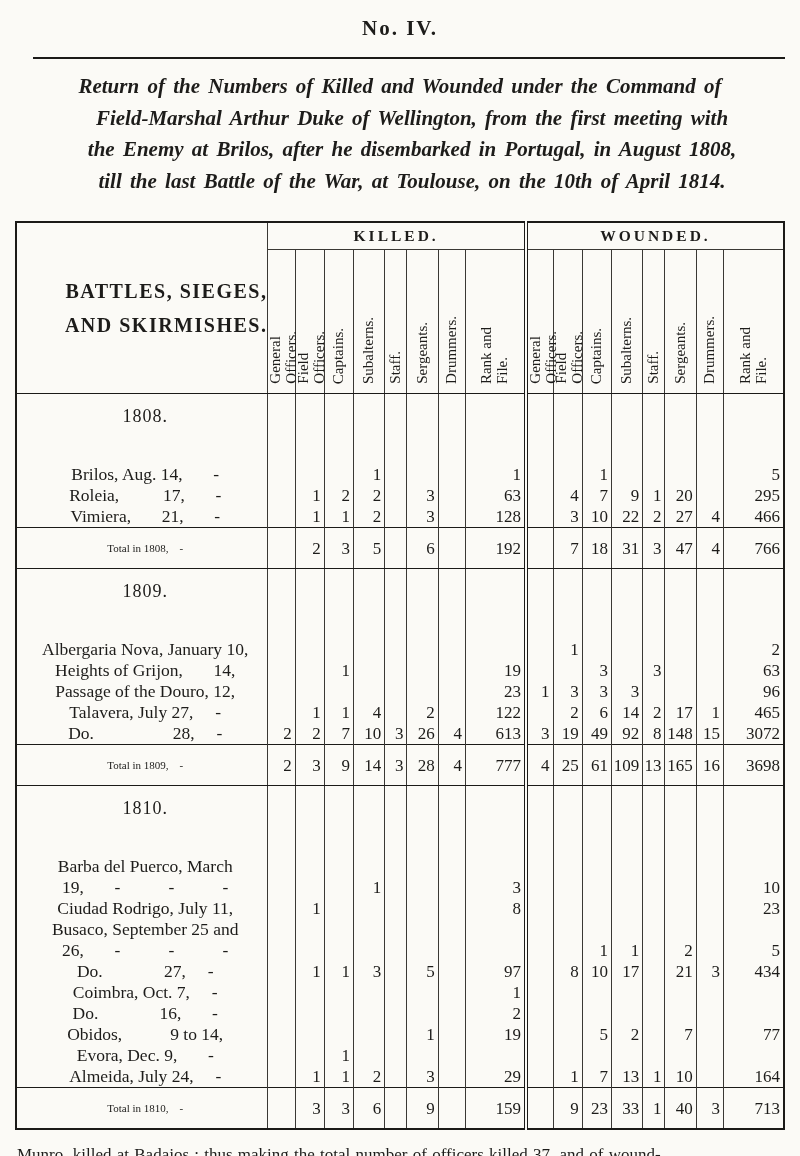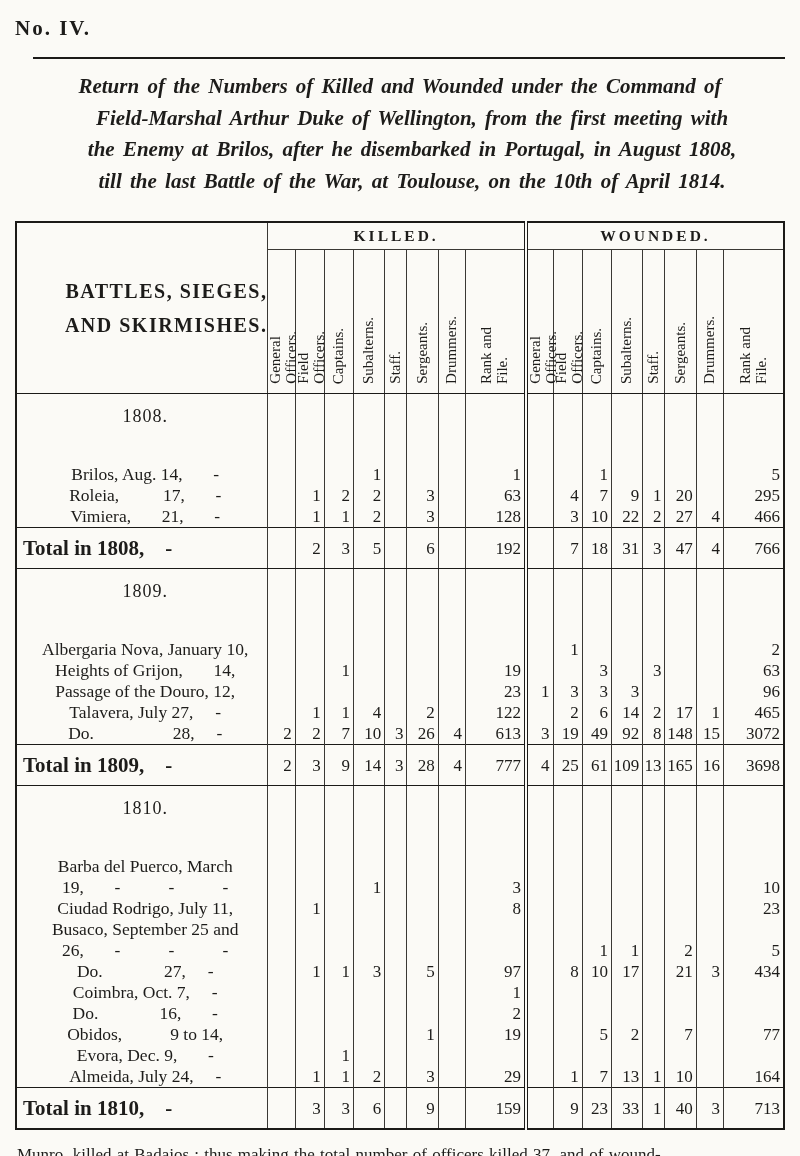--- a/index.html
+++ b/index.html
@@ -3,21 +3,21 @@
 <meta charset="utf-8">
 <style>
   html,body{margin:0;padding:0;background:#d8d6d2;}
   .page{
     width:800px;height:1156px;margin:0 auto;box-sizing:border-box;
     background:#fbfaf6;color:#1d1c1a;overflow:hidden;
     font-family:"Liberation Serif","DejaVu Serif",serif;
     padding:10px 15px 0 15px;position:relative;
   }
   .doc-no{
-    font-size:21px;letter-spacing:2px;font-weight:600;
+    text-align:center;font-size:21px;letter-spacing:2px;font-weight:600;
     margin-top:6px;
   }
   .rule{
     border:none;border-top:2.5px solid #1b1a18;
     margin:16px 0 12px 18px;
   }
   .heading{
     font-style:italic;font-weight:600;font-size:21px;line-height:1.5;
     white-space:pre-line;word-spacing:3px;
     padding-left:24px;text-indent:-24px;margin:4px 0 0 0;text-align:center;
@@ -55,21 +55,21 @@
   }
   tr.row-year td{height:58px;margin-left:19px;}
   tr.row-year td.battles{
     text-align:center;vertical-align:top;padding-top:12px;
     font-size:18px;letter-spacing:1px;white-space:normal;
   }
   tr.row-total td{
     height:40px;border-top:1.5px solid #1b1a18;border-bottom:1.5px solid #1b1a18;
     vertical-align:middle;
   }
-  tr.row-total td.battles{text-align:left;font-size:21px;font-weight:bold;}
+  tr.row-total td.battles{text-align:center;font-size:11px;}
   .footnote{
     font-size:17px;line-height:1.35;white-space:pre-line;word-spacing:1px;
     margin:14px 0 0 2px;
   }
 </style>
 </head>
 <body>
 
 <div class="page">
 

